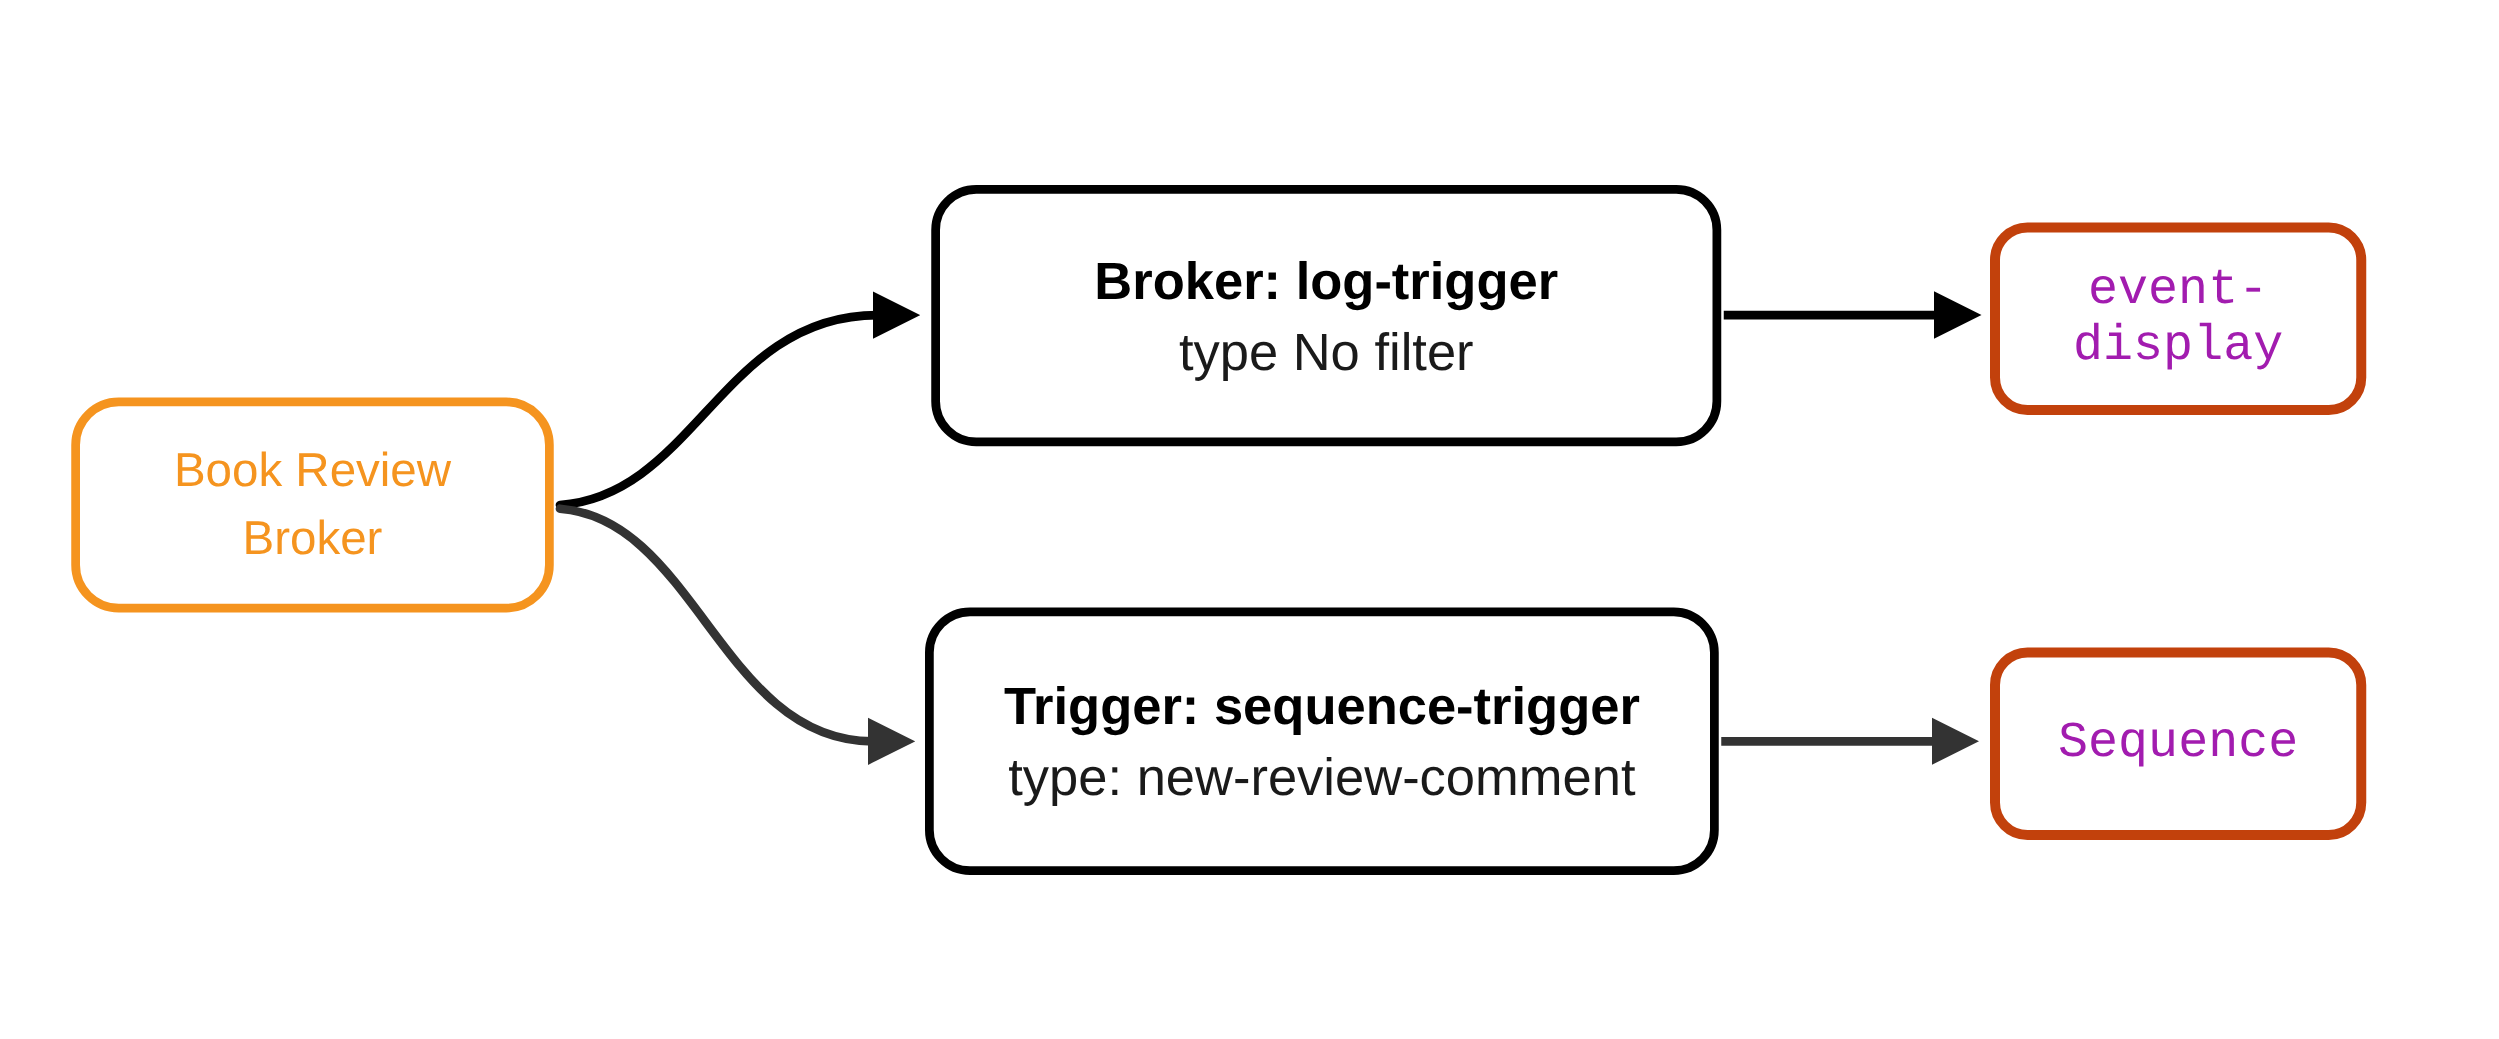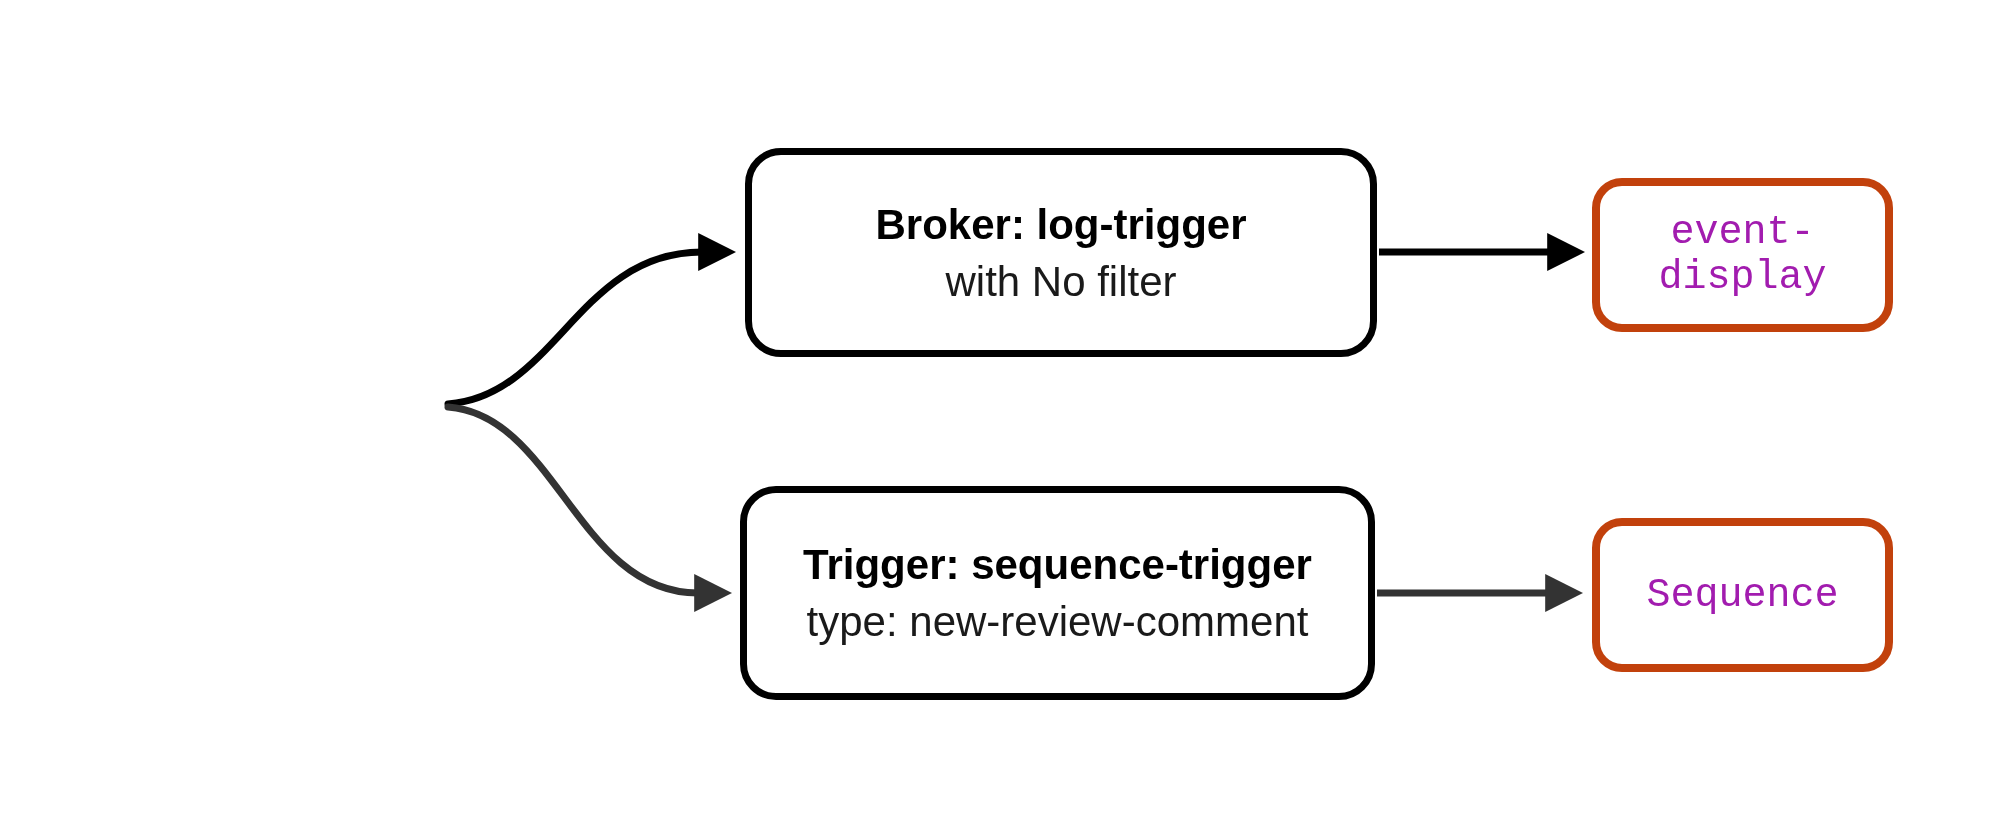--- a/index.html
+++ b/index.html
@@ -92,24 +92,28 @@
 
     <path d="M448,404 C556,396 578,252 702,252" fill="none" stroke-width="7" stroke-linecap="round" marker-end="url(#ah-black)" stroke="#000000"></path>
 
     <path d="M448,407 C556,415 578,593 698,593" fill="none" stroke-width="7" stroke-linecap="round" marker-end="url(#ah-gray)" stroke="#333333"></path>
 
     <path d="M1379,252 L1551,252" fill="none" stroke-width="7" stroke-linecap="butt" marker-end="url(#ah-black)" stroke="#000000"></path>
 
     <path d="M1377,593 L1549,593" fill="none" stroke-width="7" stroke-linecap="butt" marker-end="url(#ah-gray)" stroke="#333333"></path>
   </svg>
 
+  <div class="node node-broker">
+    <div>Book Review</div>
+    <div>Broker</div>
+  </div>
 
   <div class="node node-trigger node-log-trigger">
     <div class="trigger-title">Broker: log-trigger</div>
-    <div class="trigger-subtitle">with No filter</div>
+    <div class="trigger-subtitle">type No filter</div>
   </div>
 
   <div class="node node-trigger node-sequence-trigger">
     <div class="trigger-title">Trigger: sequence-trigger</div>
     <div class="trigger-subtitle">type: new-review-comment</div>
   </div>
 
   <div class="node node-sink node-event-display">
     <div>event-display</div>
   </div>

